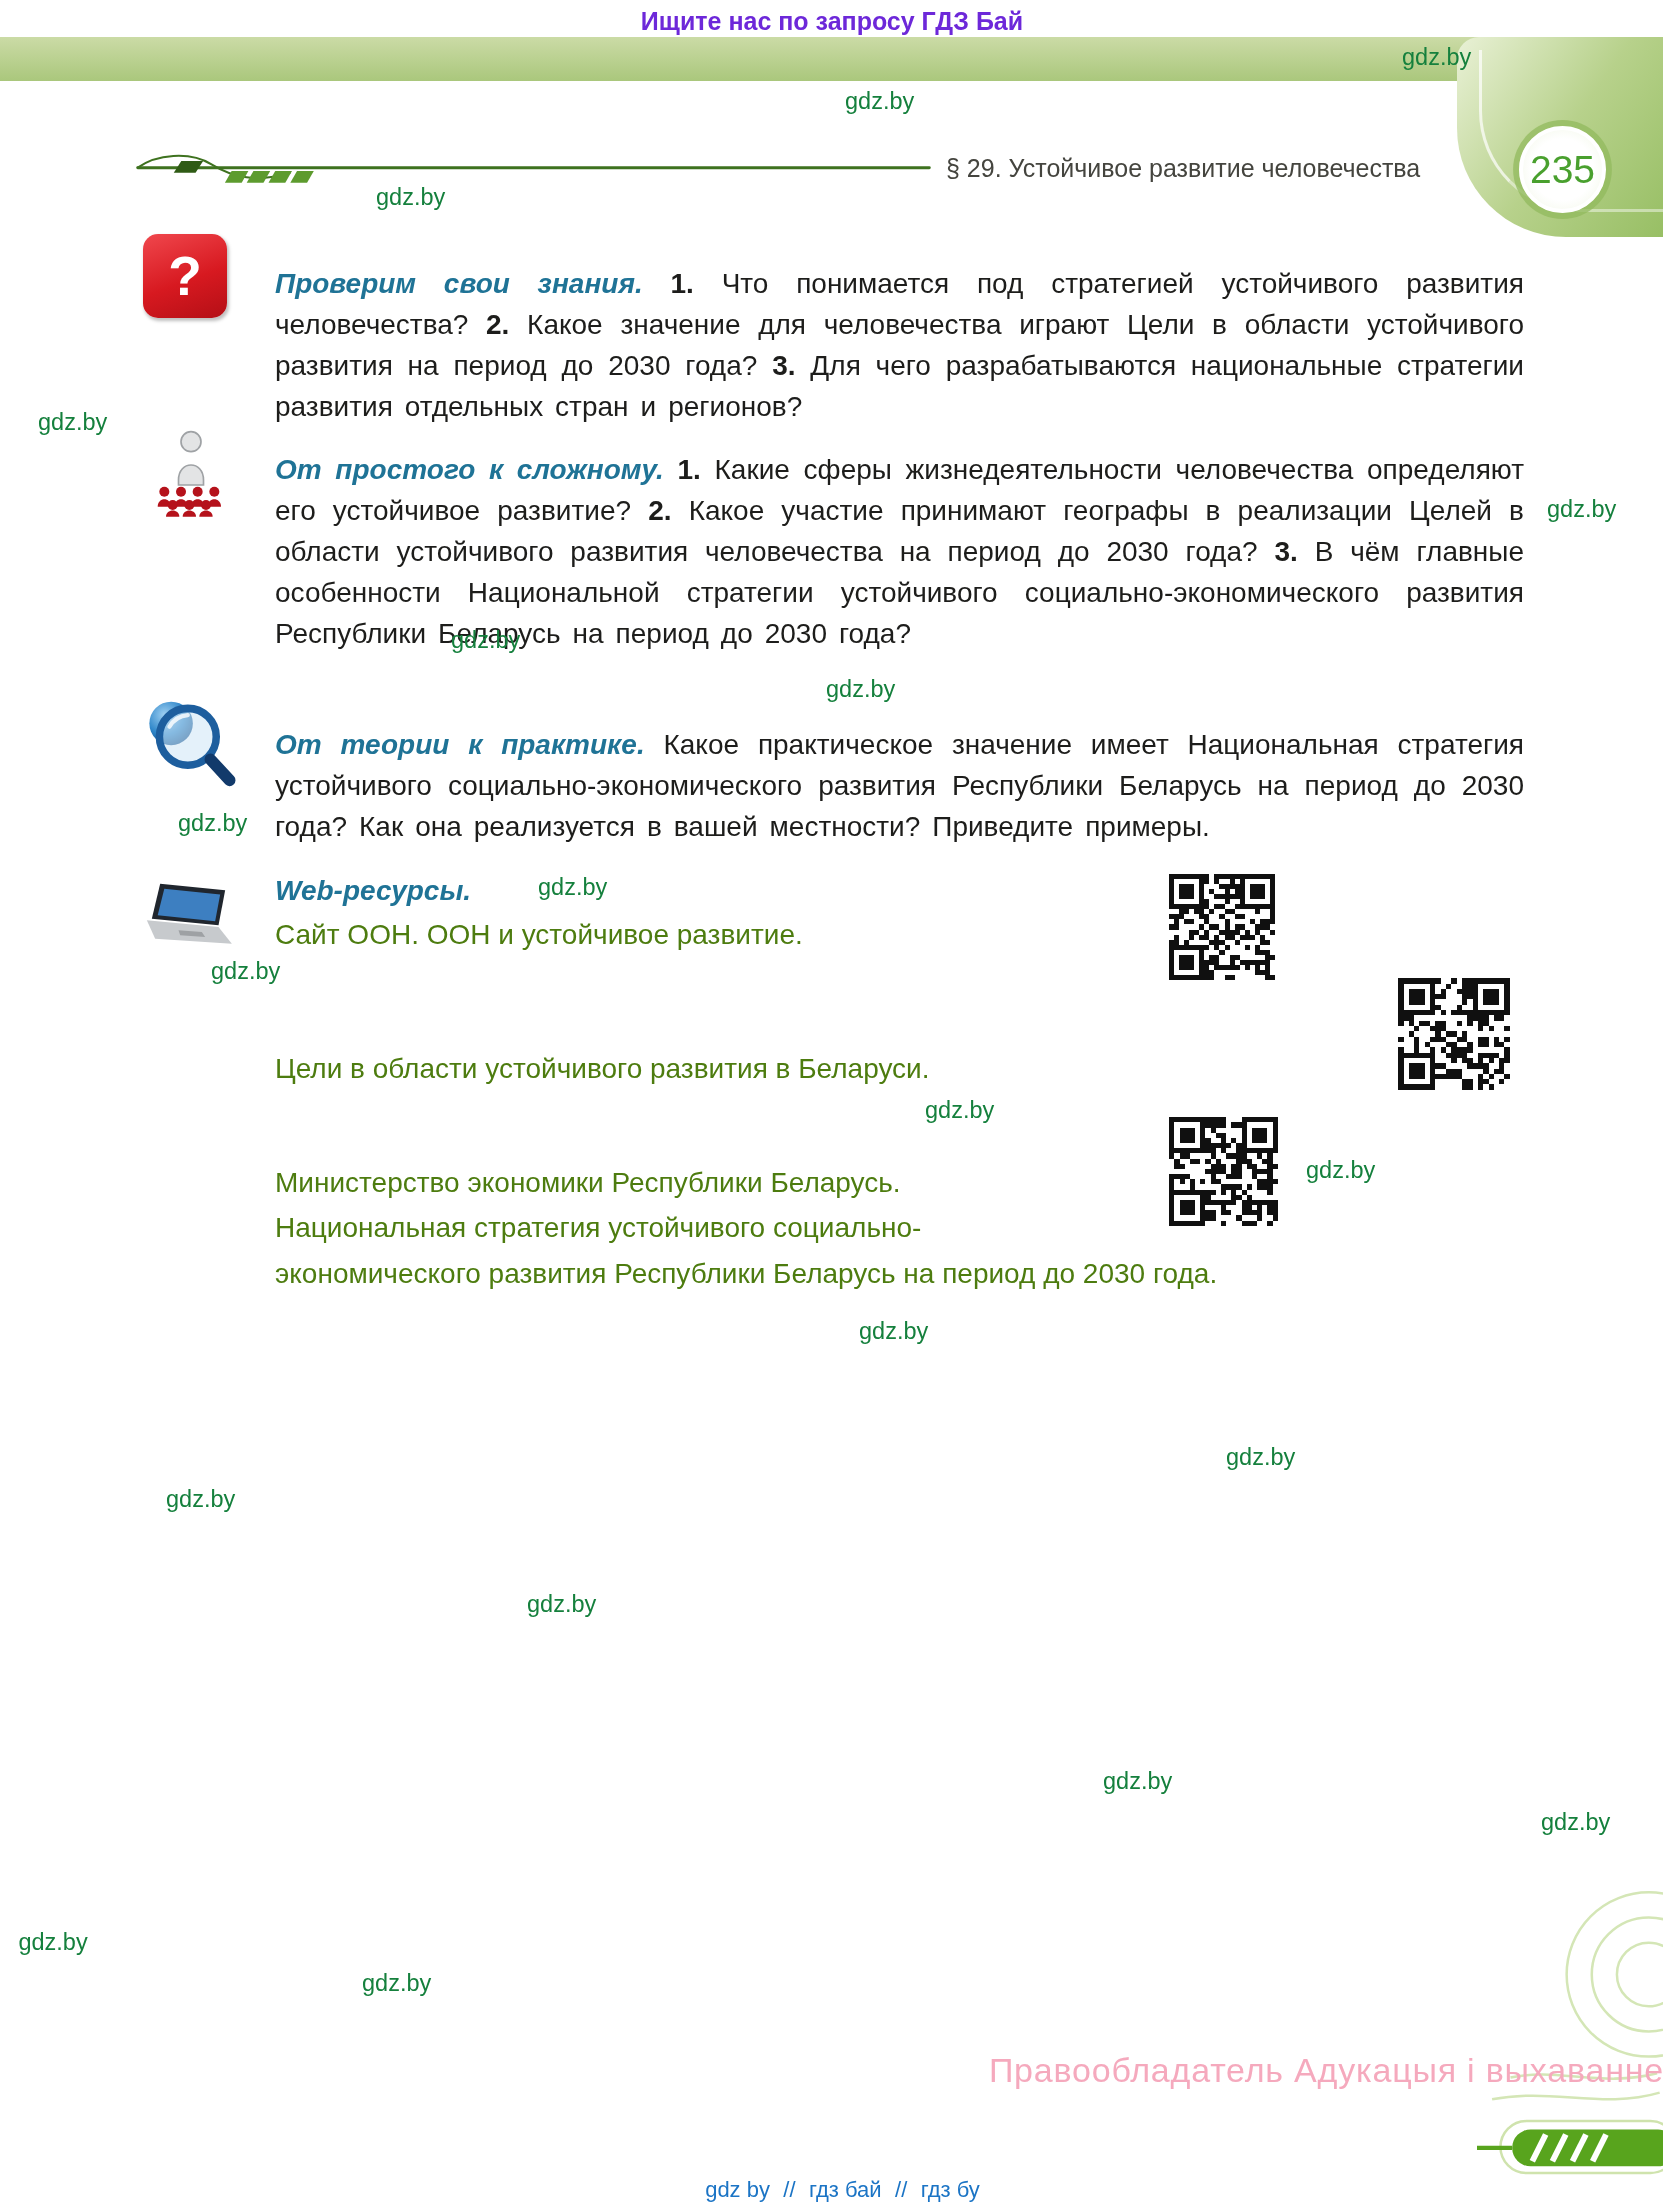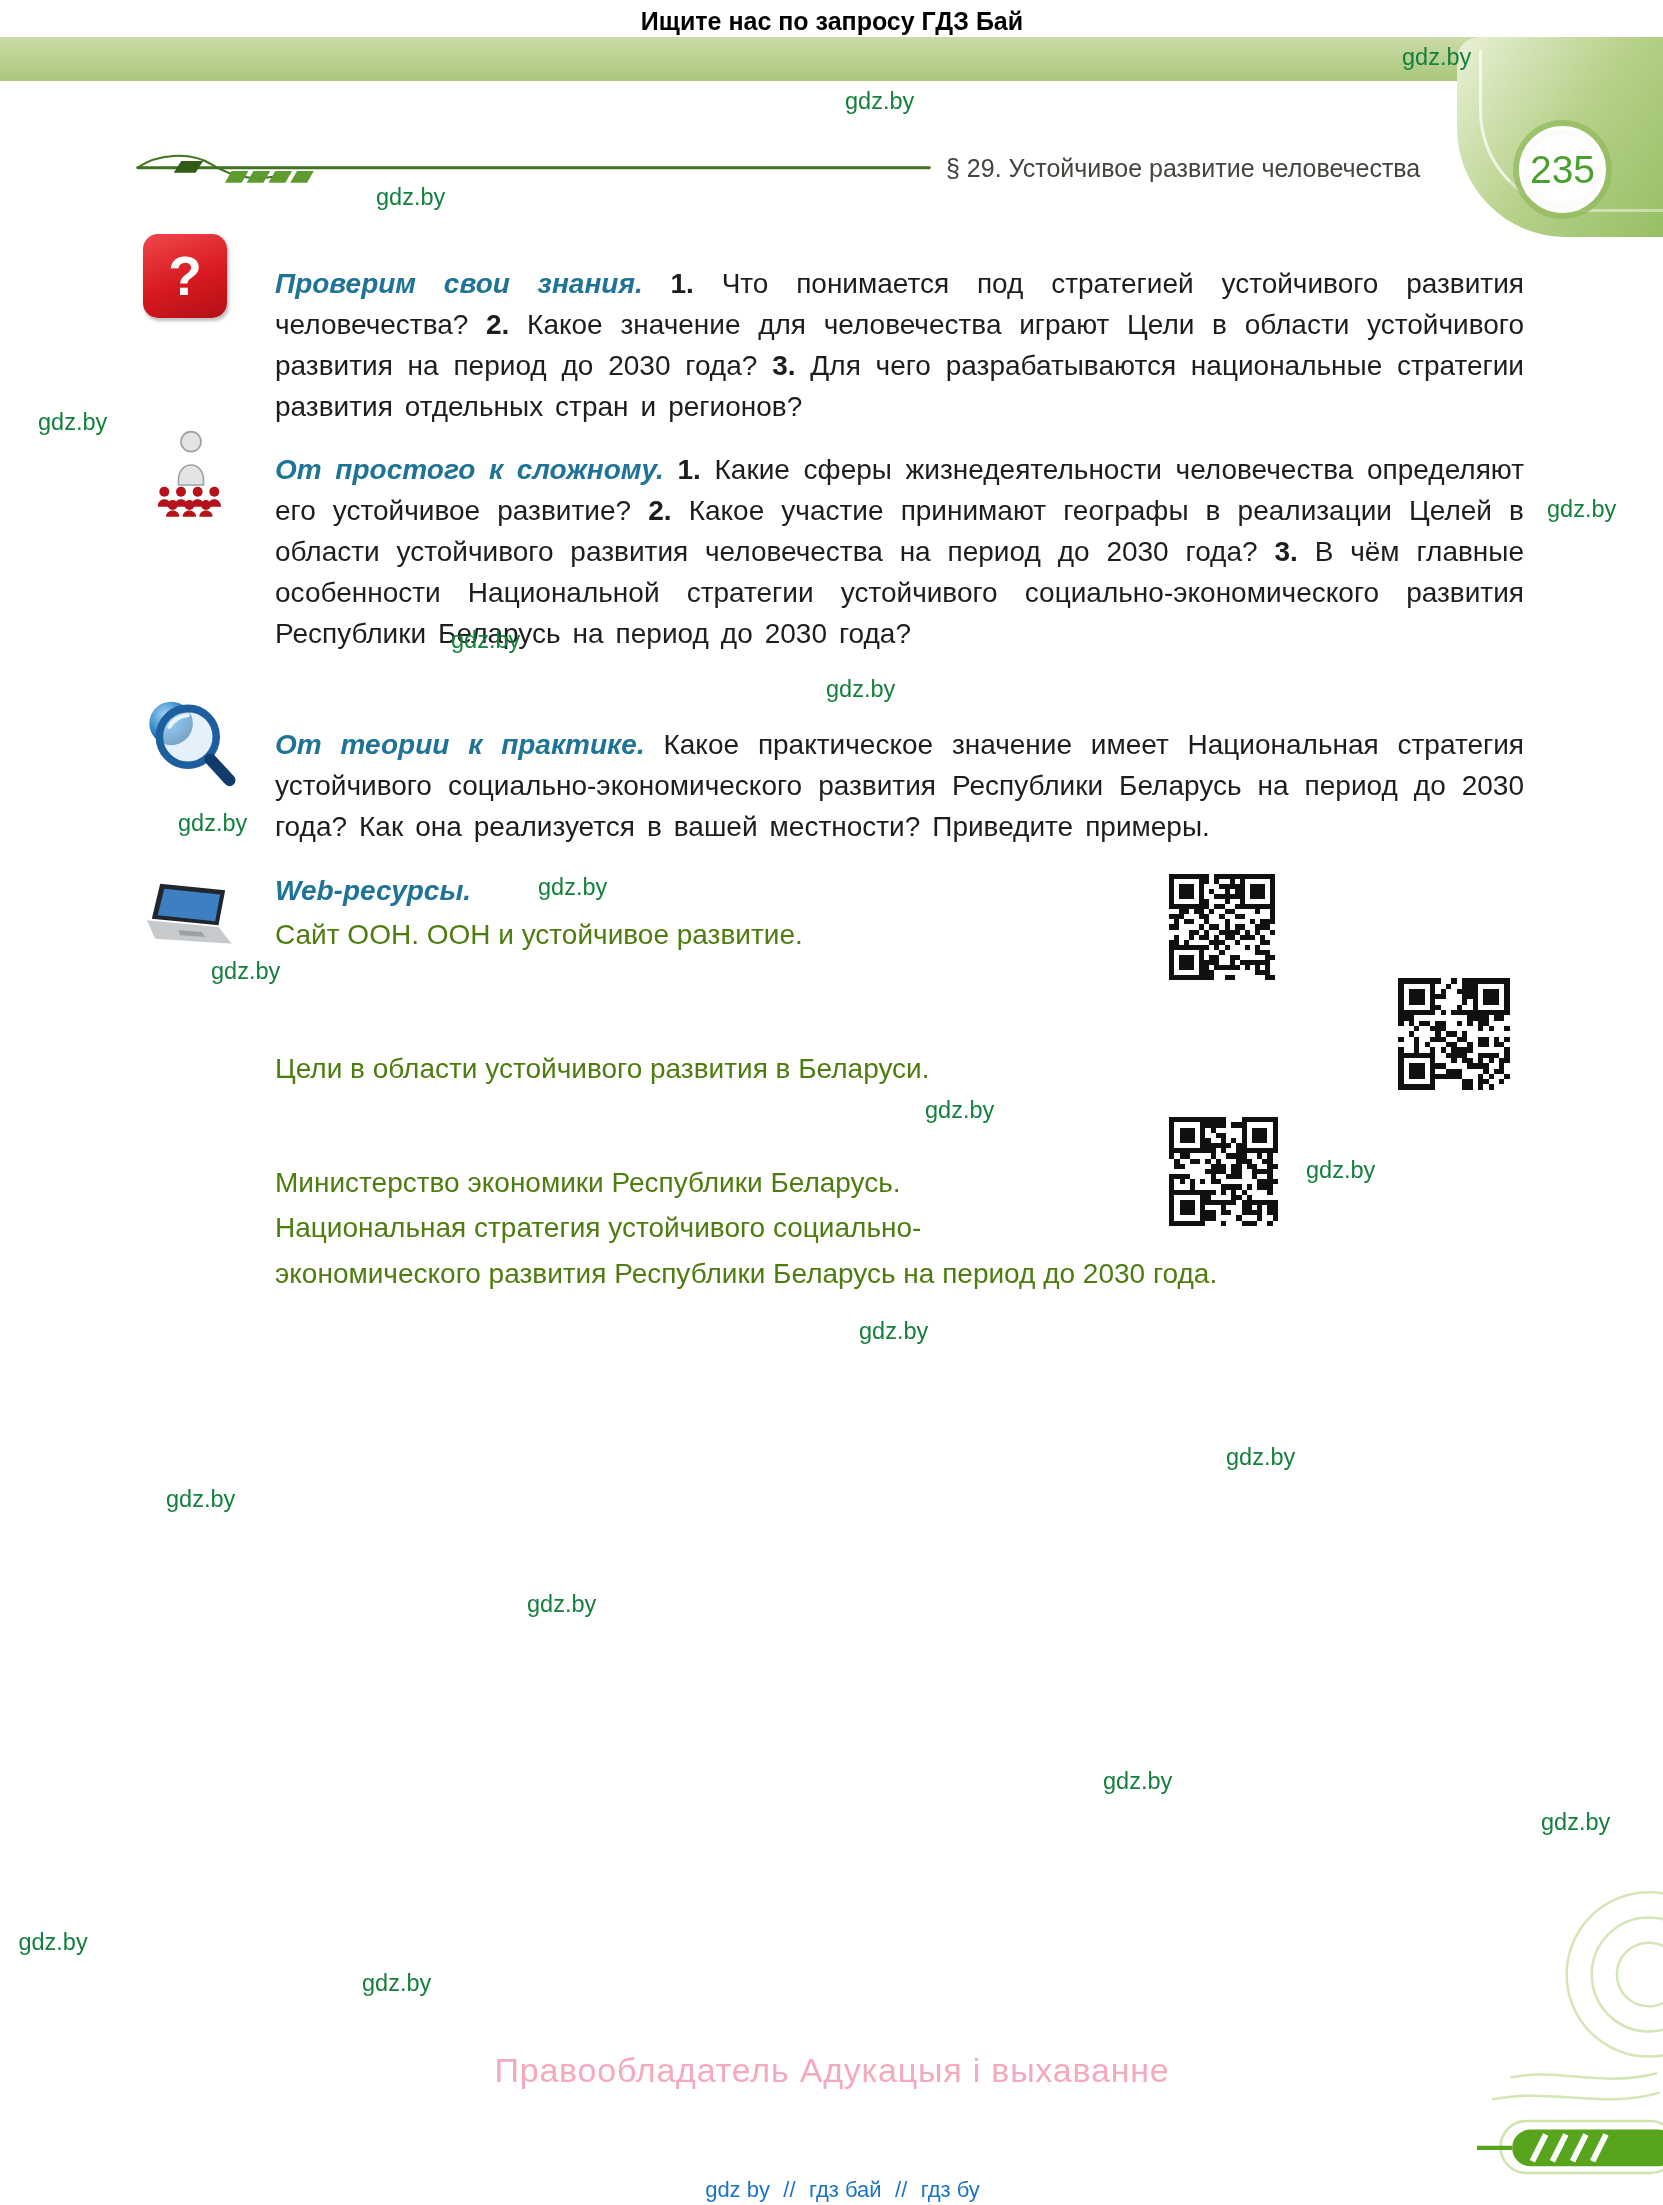--- a/index.html
+++ b/index.html
@@ -1,20 +1,20 @@
 <!DOCTYPE html>
 <html style="font-size:13.4px"><head>
 <meta charset="utf-8">
 <style>
   html,body{margin:0;padding:0;background:#e9e9e9;}
   .page{position:relative;width:1664px;height:2205px;background:#ffffff;
         font-family:"Liberation Sans",sans-serif;overflow:hidden;margin:0 auto;}
 
   .top-banner{position:absolute;left:0;right:0;top:6.7px;text-align:center;
-        font-size:25px;font-weight:700;color:#000000;}
+        font-size:25px;font-weight:700;color:#6d28d9;}
 
   .green-bar{position:absolute;left:0;top:37px;width:100%;height:44px;
         background:linear-gradient(180deg,#cbdba6 0%,#aac77c 100%);}
 
   .corner-blob{position:absolute;left:1457px;top:37px;width:252px;height:200px;
         background:linear-gradient(125deg,#e9f1d6 0%,#b7d18b 45%,#8fba5a 100%);
         border-radius:22px 0 0 109px;}
   .corner-blob::before{content:"";position:absolute;left:22px;top:13.4px;width:201px;height:159px;
         border-left:3.4px solid rgba(255,255,255,.7);border-bottom:3.4px solid rgba(255,255,255,.45);
         border-radius:0 0 0 101px;}
@@ -42,21 +42,21 @@
         display:flex;align-items:center;justify-content:center;
         color:#ffffff;font-size:55px;font-weight:700;box-shadow:1.7px 2.5px 3.4px rgba(0,0,0,.25);}
 
   .icon-wrap{position:absolute;}
 
   .qr{position:absolute;display:grid;grid-template-rows:repeat(21,1fr);grid-template-columns:repeat(21,1fr);
         background:#ffffff;padding:4.2px;box-sizing:border-box;}
   .qr i{display:block;}
   .qr i.on{background:#101010;}
 
-  .copyright{position:absolute;left:0;right:0;top:2051px;text-align:center;
+  .copyright{position:absolute;left:0;right:0;top:2051px;text-align:right;
         font-size:34px;color:#f5a9bd;letter-spacing:0.8px;}
   .links{position:absolute;left:0;right:0;top:2177px;text-align:center;font-size:22px;color:#1b74c5;padding-left:21px;}
   .links span{margin:0 6.7px;}
   .bottom-deco{position:absolute;left:1477px;top:1878px;}
 </style>
 </head>
 <body>
 
 <div class="page">
 

